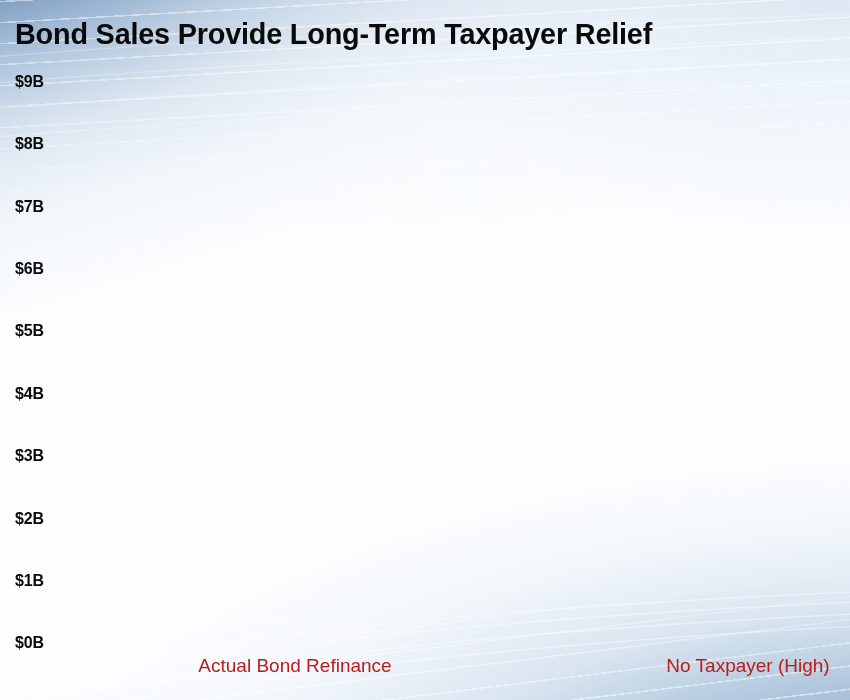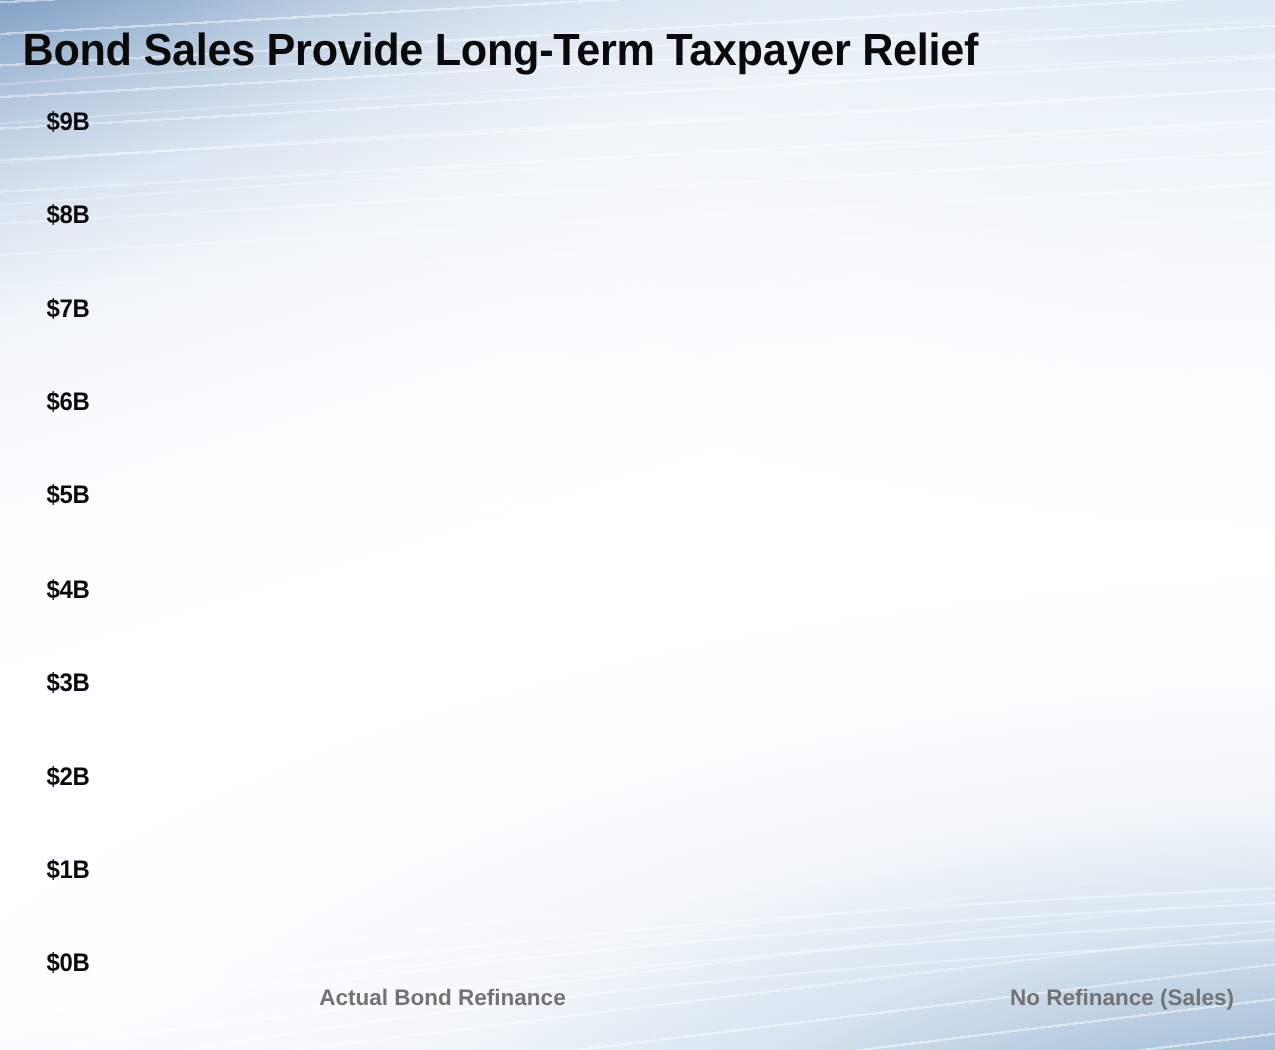--- a/index.html
+++ b/index.html
@@ -153,21 +153,20 @@
     transform: scaleX(0.96);
     transform-origin: left center;
   }
 
   .y-axis-labels {
     position: absolute;
     left: 0;
     top: 0;
     width: 120px;
     height: 544px;
-    margin-left: 16px;
   }
 
   .y-tick-label {
     position: absolute;
     left: 15px;
     font-size: 17px;
     font-weight: bold;
     color: #0a0a0a;
     letter-spacing: -0.2px;
     line-height: 1;
@@ -188,23 +187,23 @@
     position: absolute;
     left: 0;
     top: 655px;
     width: 850px;
     height: 24px;
   }
 
   .x-tick-label {
     position: absolute;
     top: 0;
-    font-size: 15px;
-    font-weight: bold;
-    color: #737373;
+    font-size: 19px;
+    font-weight: normal;
+    color: #b91c1c;
     white-space: nowrap;
     transform: translateX(-50%);
     line-height: 22px;
   }
 </style>
 </head>
 <body>
 
 <div id="slide">
 
@@ -245,17 +244,17 @@
       <div class="y-tick-label" style="top:455px">$3B</div>
       <div class="y-tick-label" style="top:518px">$2B</div>
       <div class="y-tick-label" style="top:580px">$1B</div>
       <div class="y-tick-label" style="top:642px">$0B</div>
     </div>
 
     <div class="plot-area"></div>
 
     <div class="x-axis-labels">
       <div class="x-tick-label" style="left:295px">Actual Bond Refinance</div>
-      <div class="x-tick-label" style="left:748px">No Refinance (Sales)</div>
+      <div class="x-tick-label" style="left:748px">No Taxpayer (High)</div>
     </div>
 
   </div>
 </div>
 
 </body></html>

